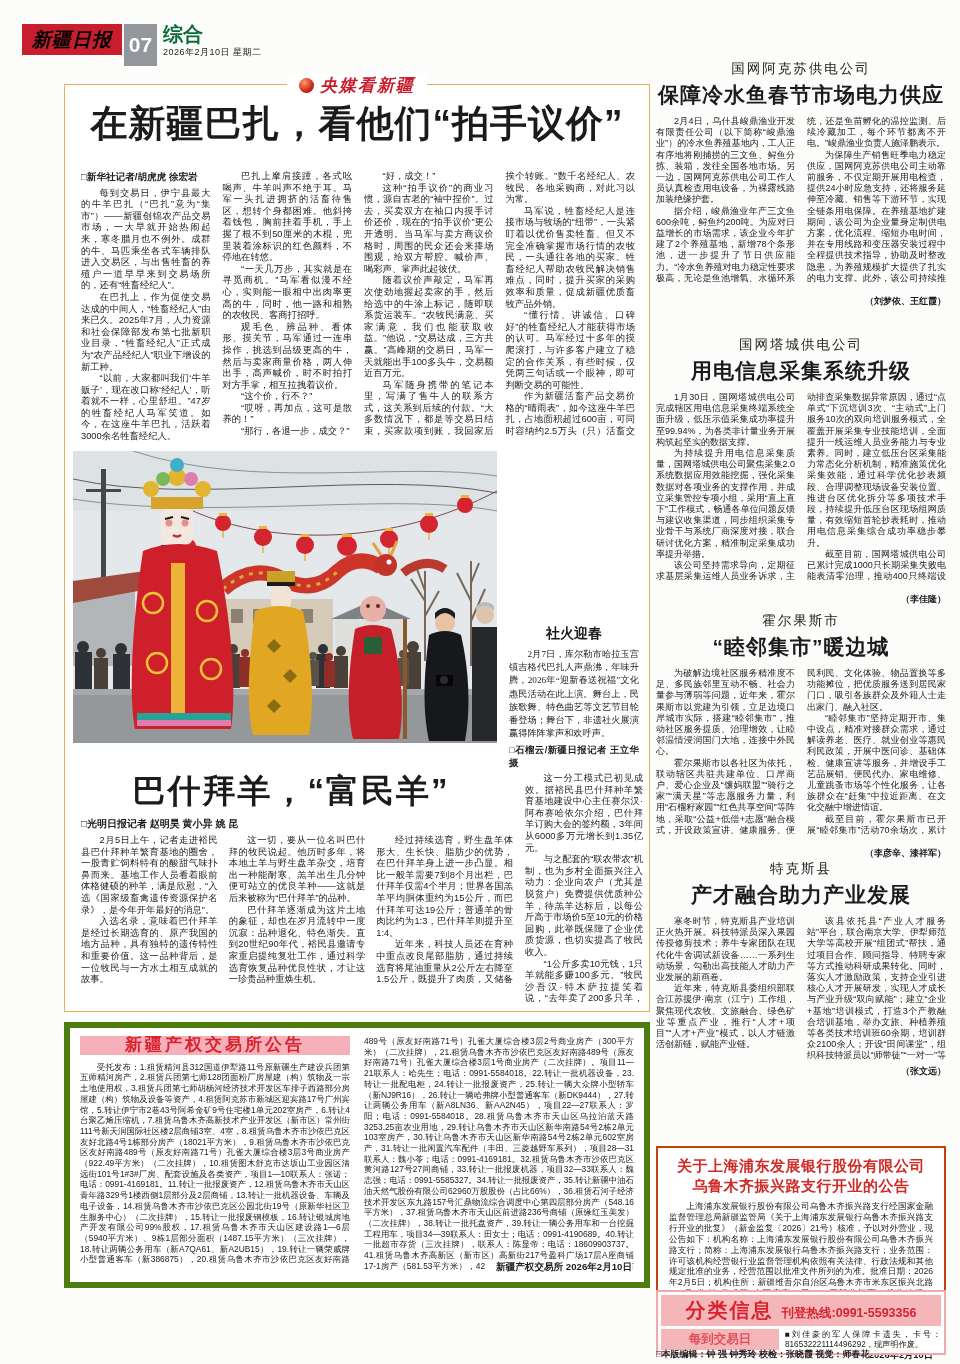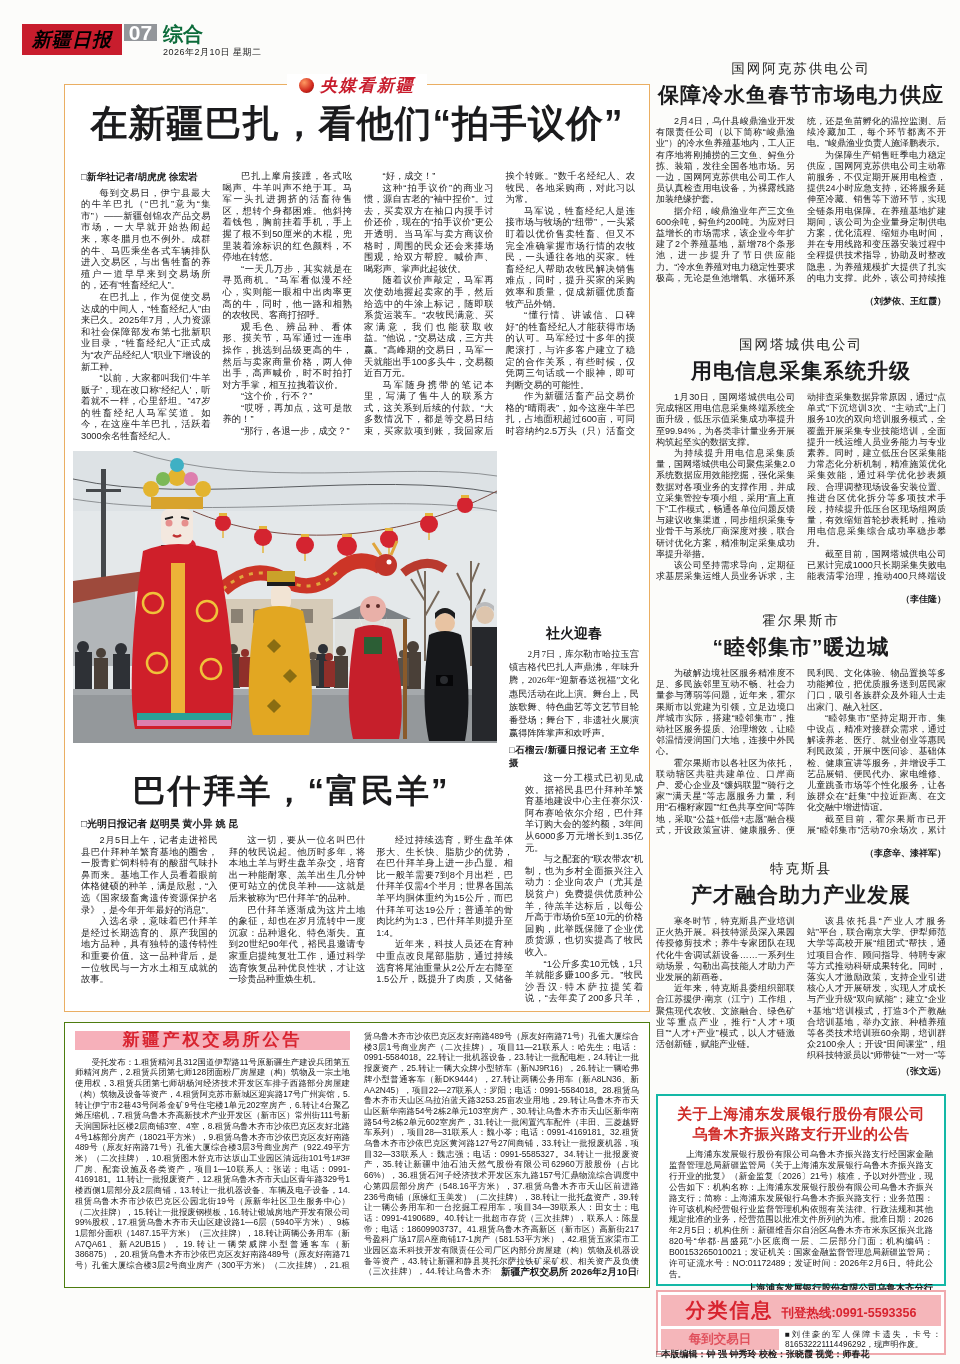--- a/index.html
+++ b/index.html
@@ -3,21 +3,21 @@
 <meta charset="utf-8">
 <style>
   html,body{margin:0;padding:0;}
   body{width:960px;height:1364px;position:relative;background:#fcfcfa;color:#1b1b1d;
        font-family:"Liberation Sans",sans-serif;overflow:hidden;}
   p{margin:0;text-indent:2em;text-align:justify;}
   
   #masthead{position:absolute;left:22px;top:24px;display:flex;align-items:flex-start;}
   .logo{width:100px;height:31px;background:#c81d2d;color:#000000;display:flex;align-items:center;justify-content:center;
         font-family:"Liberation Serif",serif;font-weight:bold;font-style:italic;font-size:19px;letter-spacing:1px;}
-  .pageno{width:33px;height:17px;background:#93969a;color:#fff;display:flex;align-items:center;justify-content:center;
+  .pageno{width:33px;height:42px;background:#93969a;color:#fff;display:flex;align-items:center;justify-content:center;
         font-weight:bold;font-size:21px;margin-left:2px;}
   .sec-wrap{margin-left:6px;}
   .section{color:#0c6b3a;font-weight:bold;font-size:20px;line-height:20px;}
   .date{font-size:9px;font-weight:normal;color:#222;margin-top:2px;letter-spacing:.5px;}
   
   #leftbox{position:absolute;left:64px;top:84px;width:586px;height:928px;border:1px solid #eaae62;background:#fff;box-sizing:border-box;}
   #badge{position:absolute;left:50%;top:-11px;transform:translateX(-50%);background:#fff;padding:0 12px;
          display:flex;align-items:center;gap:6px;color:#c81d2d;font-weight:bold;font-style:italic;font-size:17px;letter-spacing:2px;white-space:nowrap;}
   .ball{width:15px;height:15px;border-radius:50%;background:radial-gradient(circle at 35% 30%,#ff9a62,#d0261c 60%,#6e0d0a);flex:0 0 auto;}
   #lead-head{position:absolute;left:0;top:14px;width:100%;text-align:center;font-size:37px;font-weight:bold;letter-spacing:1px;}
@@ -37,28 +37,28 @@
   #sheep-cols{position:absolute;left:16px;top:750px;width:432px;height:168px;column-count:3;column-gap:11px;column-fill:auto;
               font-size:9.3px;line-height:11.6px;overflow:hidden;}
   #sheep-col4{position:absolute;left:460px;top:688px;width:118px;height:232px;font-size:9.3px;line-height:11.6px;overflow:hidden;}
   
   .r-art{position:absolute;left:656px;width:290px;}
   .kicker{text-align:center;font-size:13.5px;letter-spacing:2px;color:#222;}
   .r-head{text-align:center;font-size:21px;font-weight:bold;letter-spacing:1px;margin-top:3px;margin-bottom:7px;}
   .r-body{column-count:2;column-gap:12px;column-fill:auto;font-size:9px;line-height:11.2px;overflow:hidden;}
   .r-sign{text-align:right;font-weight:bold;font-size:9px;margin-top:1px;}
   
-  #notice{position:absolute;left:64px;top:1022px;width:586px;height:266px;border:1px solid #4d7c0f;background:#fff;box-sizing:border-box;padding:8px 10px;}
+  #notice{position:absolute;left:64px;top:1022px;width:586px;height:266px;border:6px solid #4d7c0f;background:#fff;box-sizing:border-box;padding:8px 10px;}
   #notice-cols{column-count:2;column-gap:14px;column-fill:auto;height:100%;font-size:8.4px;line-height:10.7px;overflow:hidden;}
   #notice-cols p{text-indent:2em;}
   .notice-badge{background:#f6b0ba;color:#d8232f;font-weight:bold;font-size:17px;text-align:center;
                 padding:4px 0;margin-bottom:7px;letter-spacing:3px;text-indent:0;}
   #notice-sign{position:absolute;right:12px;bottom:8px;background:#fff;font-weight:bold;font-size:9.6px;padding-left:10px;}
   
-  #bank{position:absolute;left:656px;top:1094px;width:290px;height:192px;border:2px solid #14b8a6;background:#fff;
+  #bank{position:absolute;left:656px;top:1146px;width:290px;height:192px;border:2px solid #c2410c;background:#fff;
         box-sizing:border-box;padding:8px 11px;}
   .bank-title{color:#cf2b27;font-weight:bold;font-size:15px;text-align:center;line-height:20px;letter-spacing:.5px;}
   .bank-body{font-size:8.6px;line-height:10.9px;margin-top:5px;}
   .bank-sign{font-weight:bold;font-size:9.3px;text-align:right;margin-top:2px;text-indent:0;}
   
   #classified{position:absolute;left:656px;top:1290px;width:290px;border:2px solid #f0a9ad;background:#fff;box-sizing:border-box;padding:3px;}
   .cls-banner{background:#f5b6ba;display:flex;align-items:baseline;justify-content:center;gap:8px;padding:2px 4px;}
   .cls-title{color:#d8232f;font-weight:bold;font-size:20px;letter-spacing:2px;}
   .cls-hotline{color:#d8232f;font-weight:bold;font-size:12.5px;}
   .cls-row{display:flex;gap:6px;margin-top:3px;align-items:center;}

